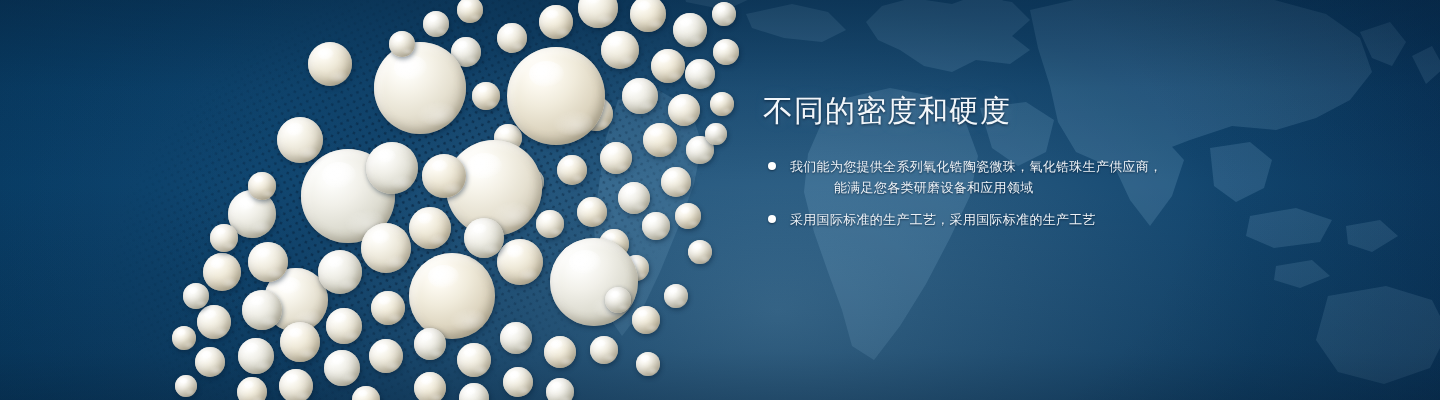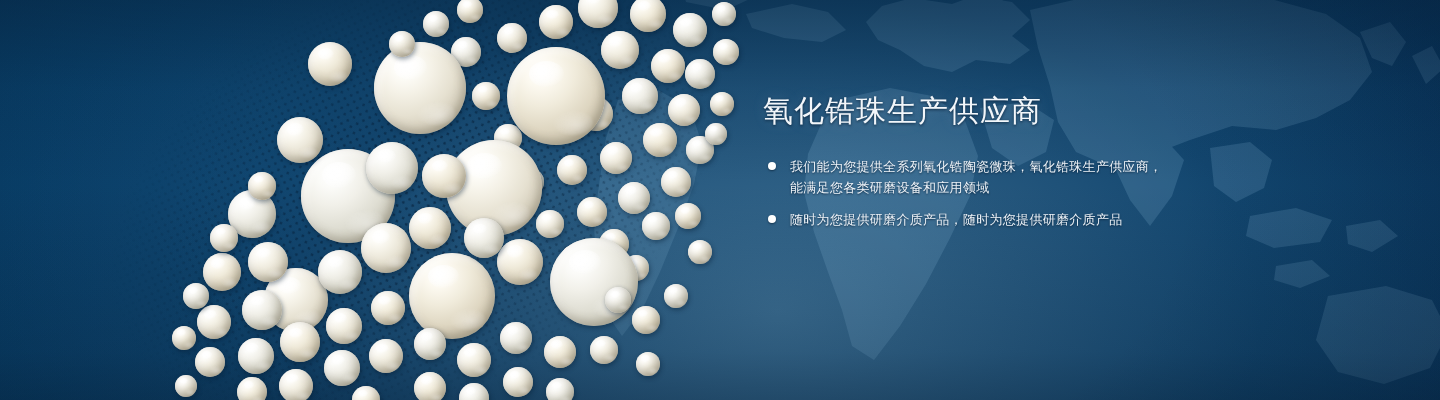--- a/index.html
+++ b/index.html
@@ -80,21 +80,21 @@
   }
   .bul{position:relative;padding-left:27px;margin-bottom:11px;}
   .dot{
     position:absolute;left:5px;top:6px;width:8px;height:8px;border-radius:50%;
     background:#ffffff;box-shadow:0 1px 2px rgba(2,20,40,.55);
   }
   .btxt{
     font-size:13px;line-height:21px;color:#eef3f8;font-weight:400;letter-spacing:.3px;
     text-shadow:0 1px 2px rgba(2,20,40,.70);
   }
-  .btxt .l2{display:block;}
+  .btxt .l2{display:block;margin-left:44px;}
 </style>
 </head>
 <body>
 
 <div id="banner">
 
   <div class="bg-base"></div>
 
   <div class="worldmap">
     <svg viewBox="0 0 900 430" xmlns="http://www.w3.org/2000/svg">
@@ -224,31 +224,31 @@
       <div class="bead cool" style="left: 712px; top: 2px; width: 24px; height: 24px;"></div>
       <div class="bead warm" style="left: 248px; top: 172px; width: 28px; height: 28px;"></div>
       <div class="bead" style="left: 210px; top: 224px; width: 28px; height: 28px;"></div>
       <div class="bead cool" style="left: 183px; top: 283px; width: 26px; height: 26px;"></div>
       <div class="bead warm" style="left: 172px; top: 326px; width: 24px; height: 24px;"></div>
       <div class="bead" style="left: 175px; top: 375px; width: 22px; height: 22px;"></div>
       <div class="bead warm" style="left: 352px; top: 386px; width: 28px; height: 28px;"></div>
     </div>
 
   <div id="copy">
-    <h1 id="title">氧化锆珠生产供应商</h1>
+    <h1 id="title">不同的密度和硬度</h1>
 
     <div class="bul">
       <span class="dot"></span>
       <span class="btxt">
         <span>我们能为您提供全系列氧化锆陶瓷微珠，氧化锆珠生产供应商，</span>
         <span class="l2">能满足您各类研磨设备和应用领域</span>
       </span>
     </div>
 
 
     <div class="bul">
       <span class="dot"></span>
       <span class="btxt">
-        <span>随时为您提供研磨介质产品，随时为您提供研磨介质产品</span>
+        <span>采用国际标准的生产工艺，采用国际标准的生产工艺</span>
       </span>
     </div>
   </div>
 </div>
 
 </body></html>

